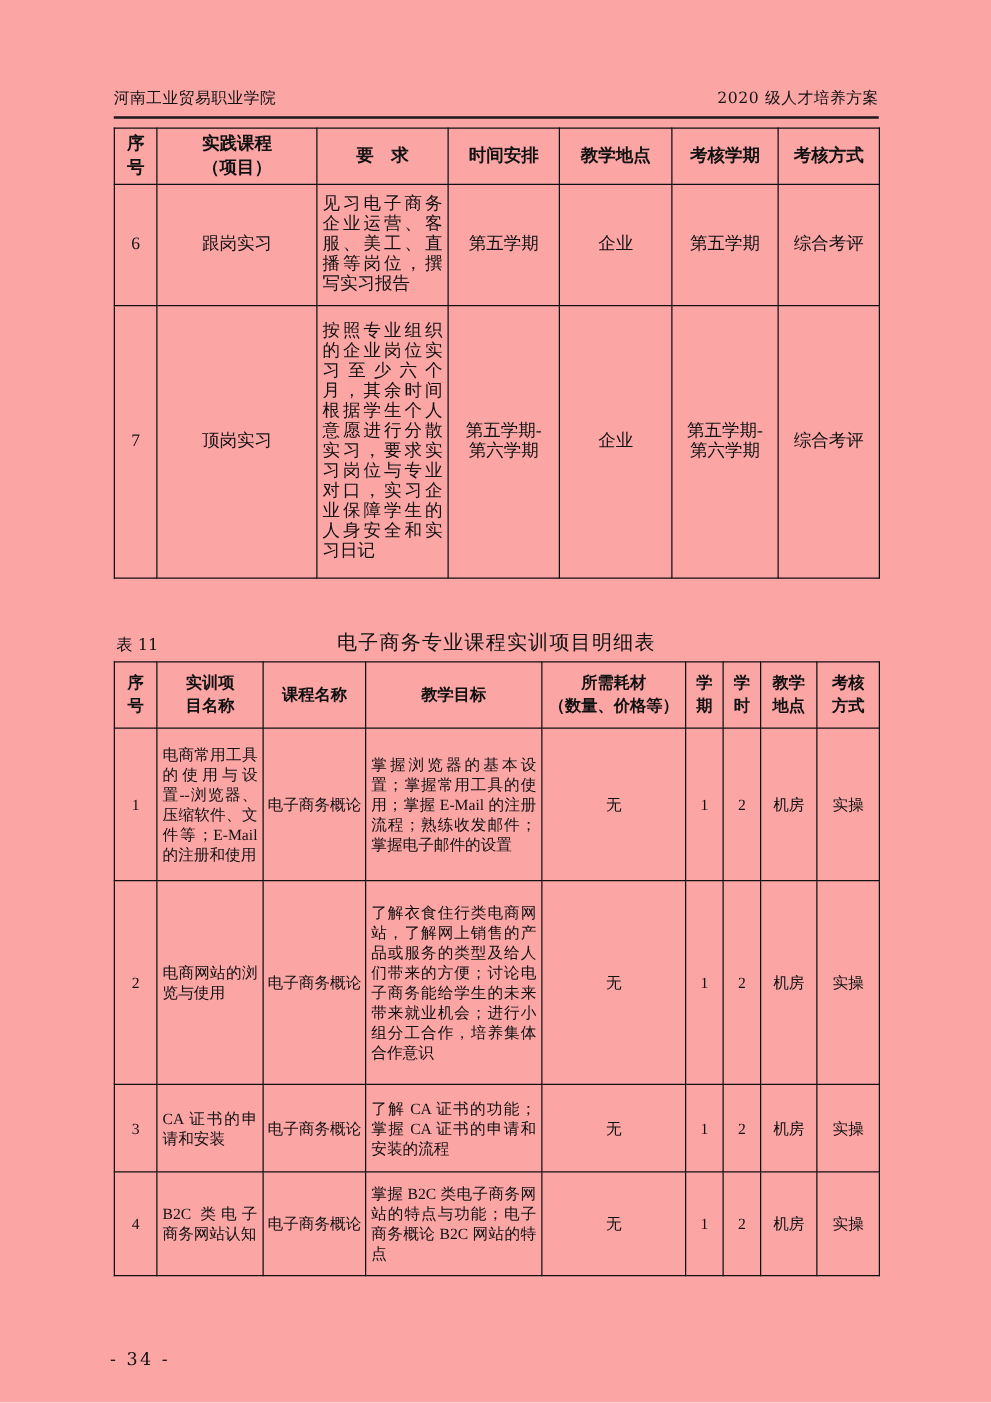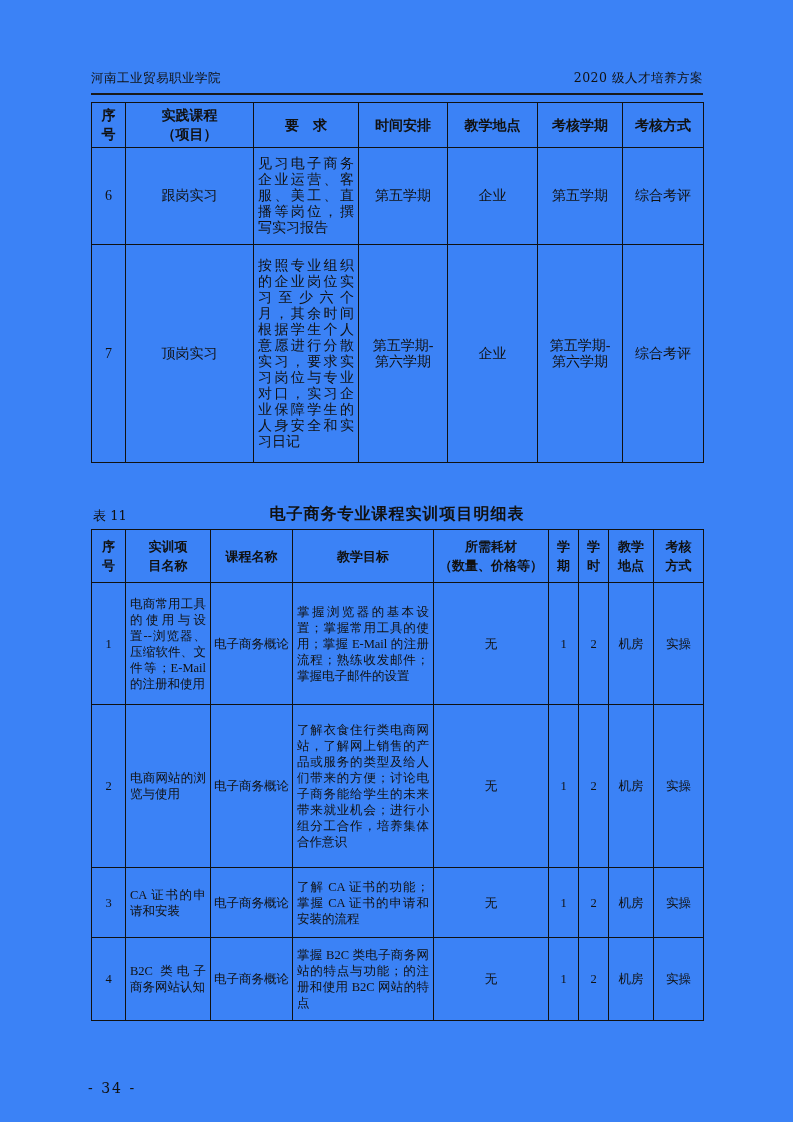--- a/index.html
+++ b/index.html
@@ -1,20 +1,20 @@
 <!DOCTYPE html>
 <html><head>
 <meta charset="utf-8">
 <style>
   * { box-sizing: border-box; }
   html, body { margin: 0; padding: 0; background: #ffffff; }
   .page {
     position: relative;
     width: 793px; height: 1122px;
-    background: #3b82f6;
+    background: #fca5a5;
     color: #111;
     font-family: "DejaVu Serif", "Liberation Serif", serif;
     overflow: hidden;
   }
   
   .doc-header {
     position: absolute; top: 70px; left: 91px; width: 612px;
     display: flex; justify-content: space-between; align-items: flex-end;
     font-size: 12.5px; letter-spacing: 0.5px;
     padding-bottom: 6px;
@@ -55,21 +55,21 @@
     font-size: 15px; font-weight: 700; letter-spacing: 1px;
   }
   .table-caption {
     position: absolute; top: 504px; left: 91px; width: 612px; height: 22px;
   }
   .table-caption .label {
     position: absolute; left: 2px; top: 3px; font-size: 13px; font-weight: 400;
   }
   .table-caption .title {
     position: absolute; left: 0; top: 0; width: 100%;
-    text-align: center; font-size: 16px; font-weight: 700; letter-spacing: 1px;
+    text-align: center; font-size: 16px; font-weight: 400; letter-spacing: 1px;
   }
   
   .doc-footer {
     position: absolute; top: 1032px; left: 88px;
     font-size: 14px; letter-spacing: 2px; margin-top: 48px;
   }
 </style>
 </head>
 <body>
 
@@ -192,21 +192,21 @@
       <td class="c">无</td>
       <td class="c">1</td>
       <td class="c">2</td>
       <td class="c">机房</td>
       <td class="c">实操</td>
     </tr>
     <tr class="r4">
       <td class="c">4</td>
       <td class="j">B2C 类电子商务网站认知</td>
       <td class="c">电子商务概论</td>
-      <td class="j">掌握 B2C 类电子商务网站的特点与功能；的注册和使用 B2C 网站的特点</td>
+      <td class="j">掌握 B2C 类电子商务网站的特点与功能；电子商务概论 B2C 网站的特点</td>
       <td class="c">无</td>
       <td class="c">1</td>
       <td class="c">2</td>
       <td class="c">机房</td>
       <td class="c">实操</td>
     </tr>
   </tbody>
     </table>
 
   <div class="doc-footer">- 34 -</div>

